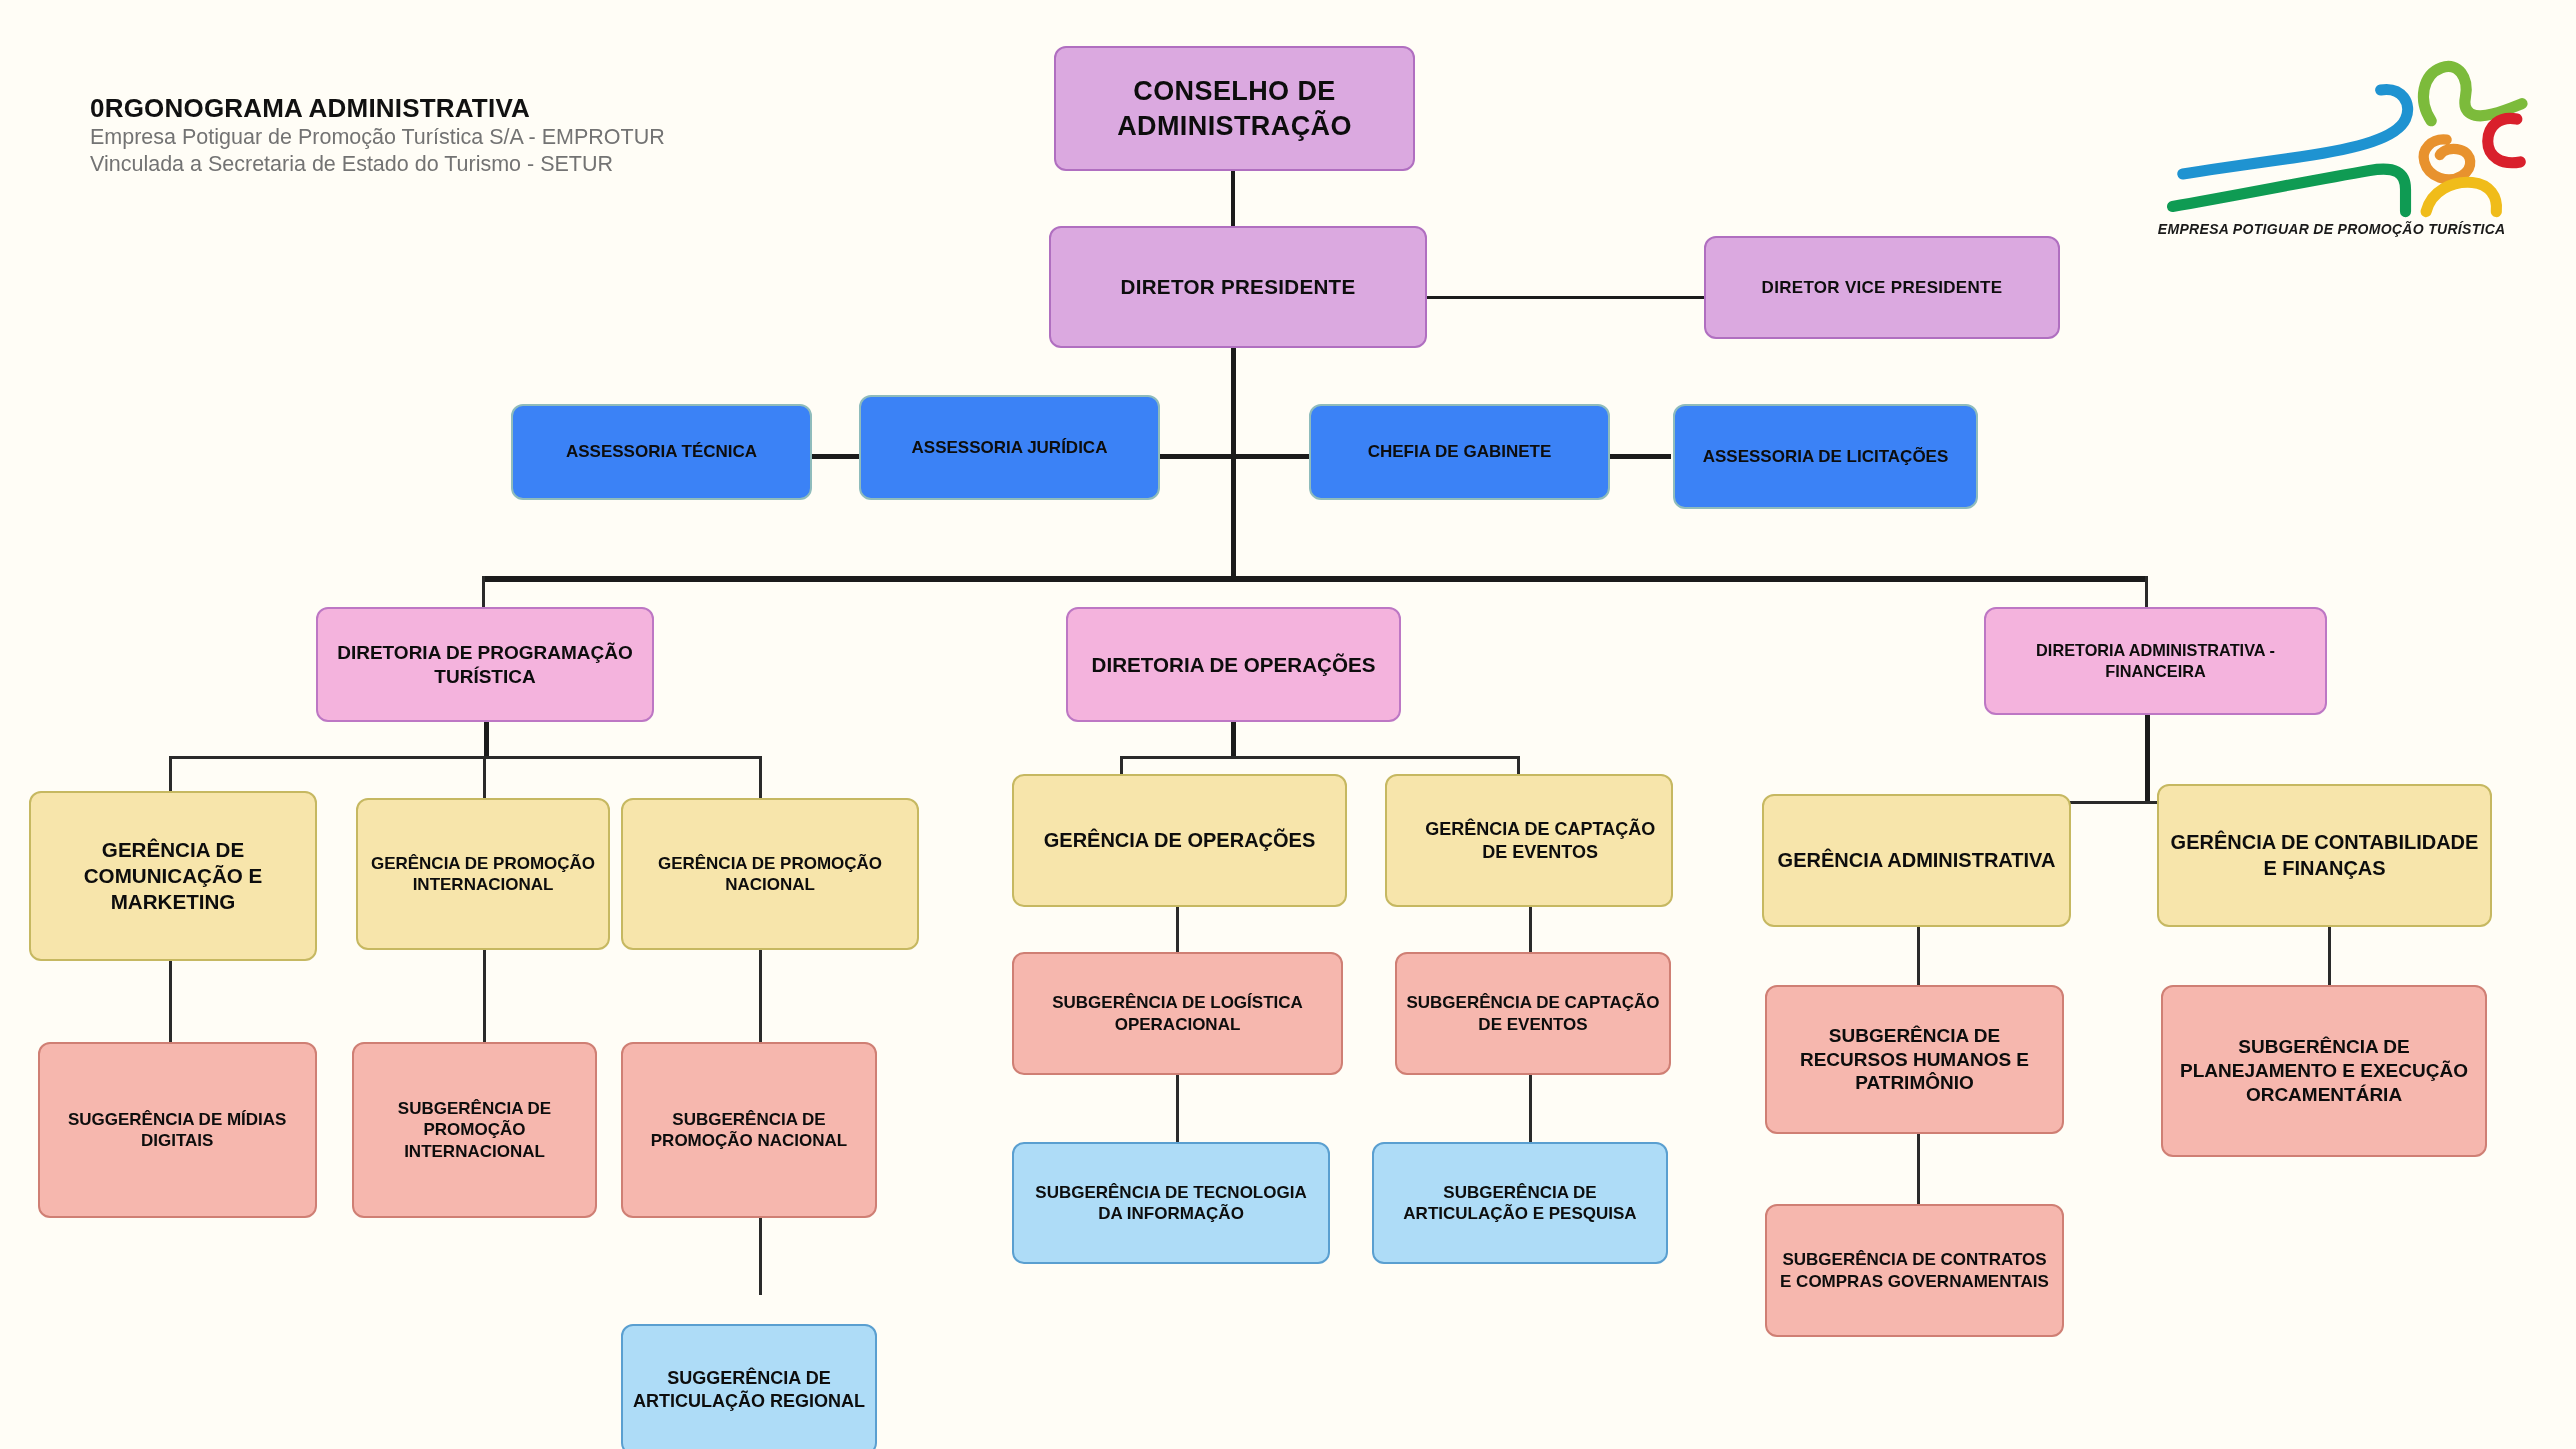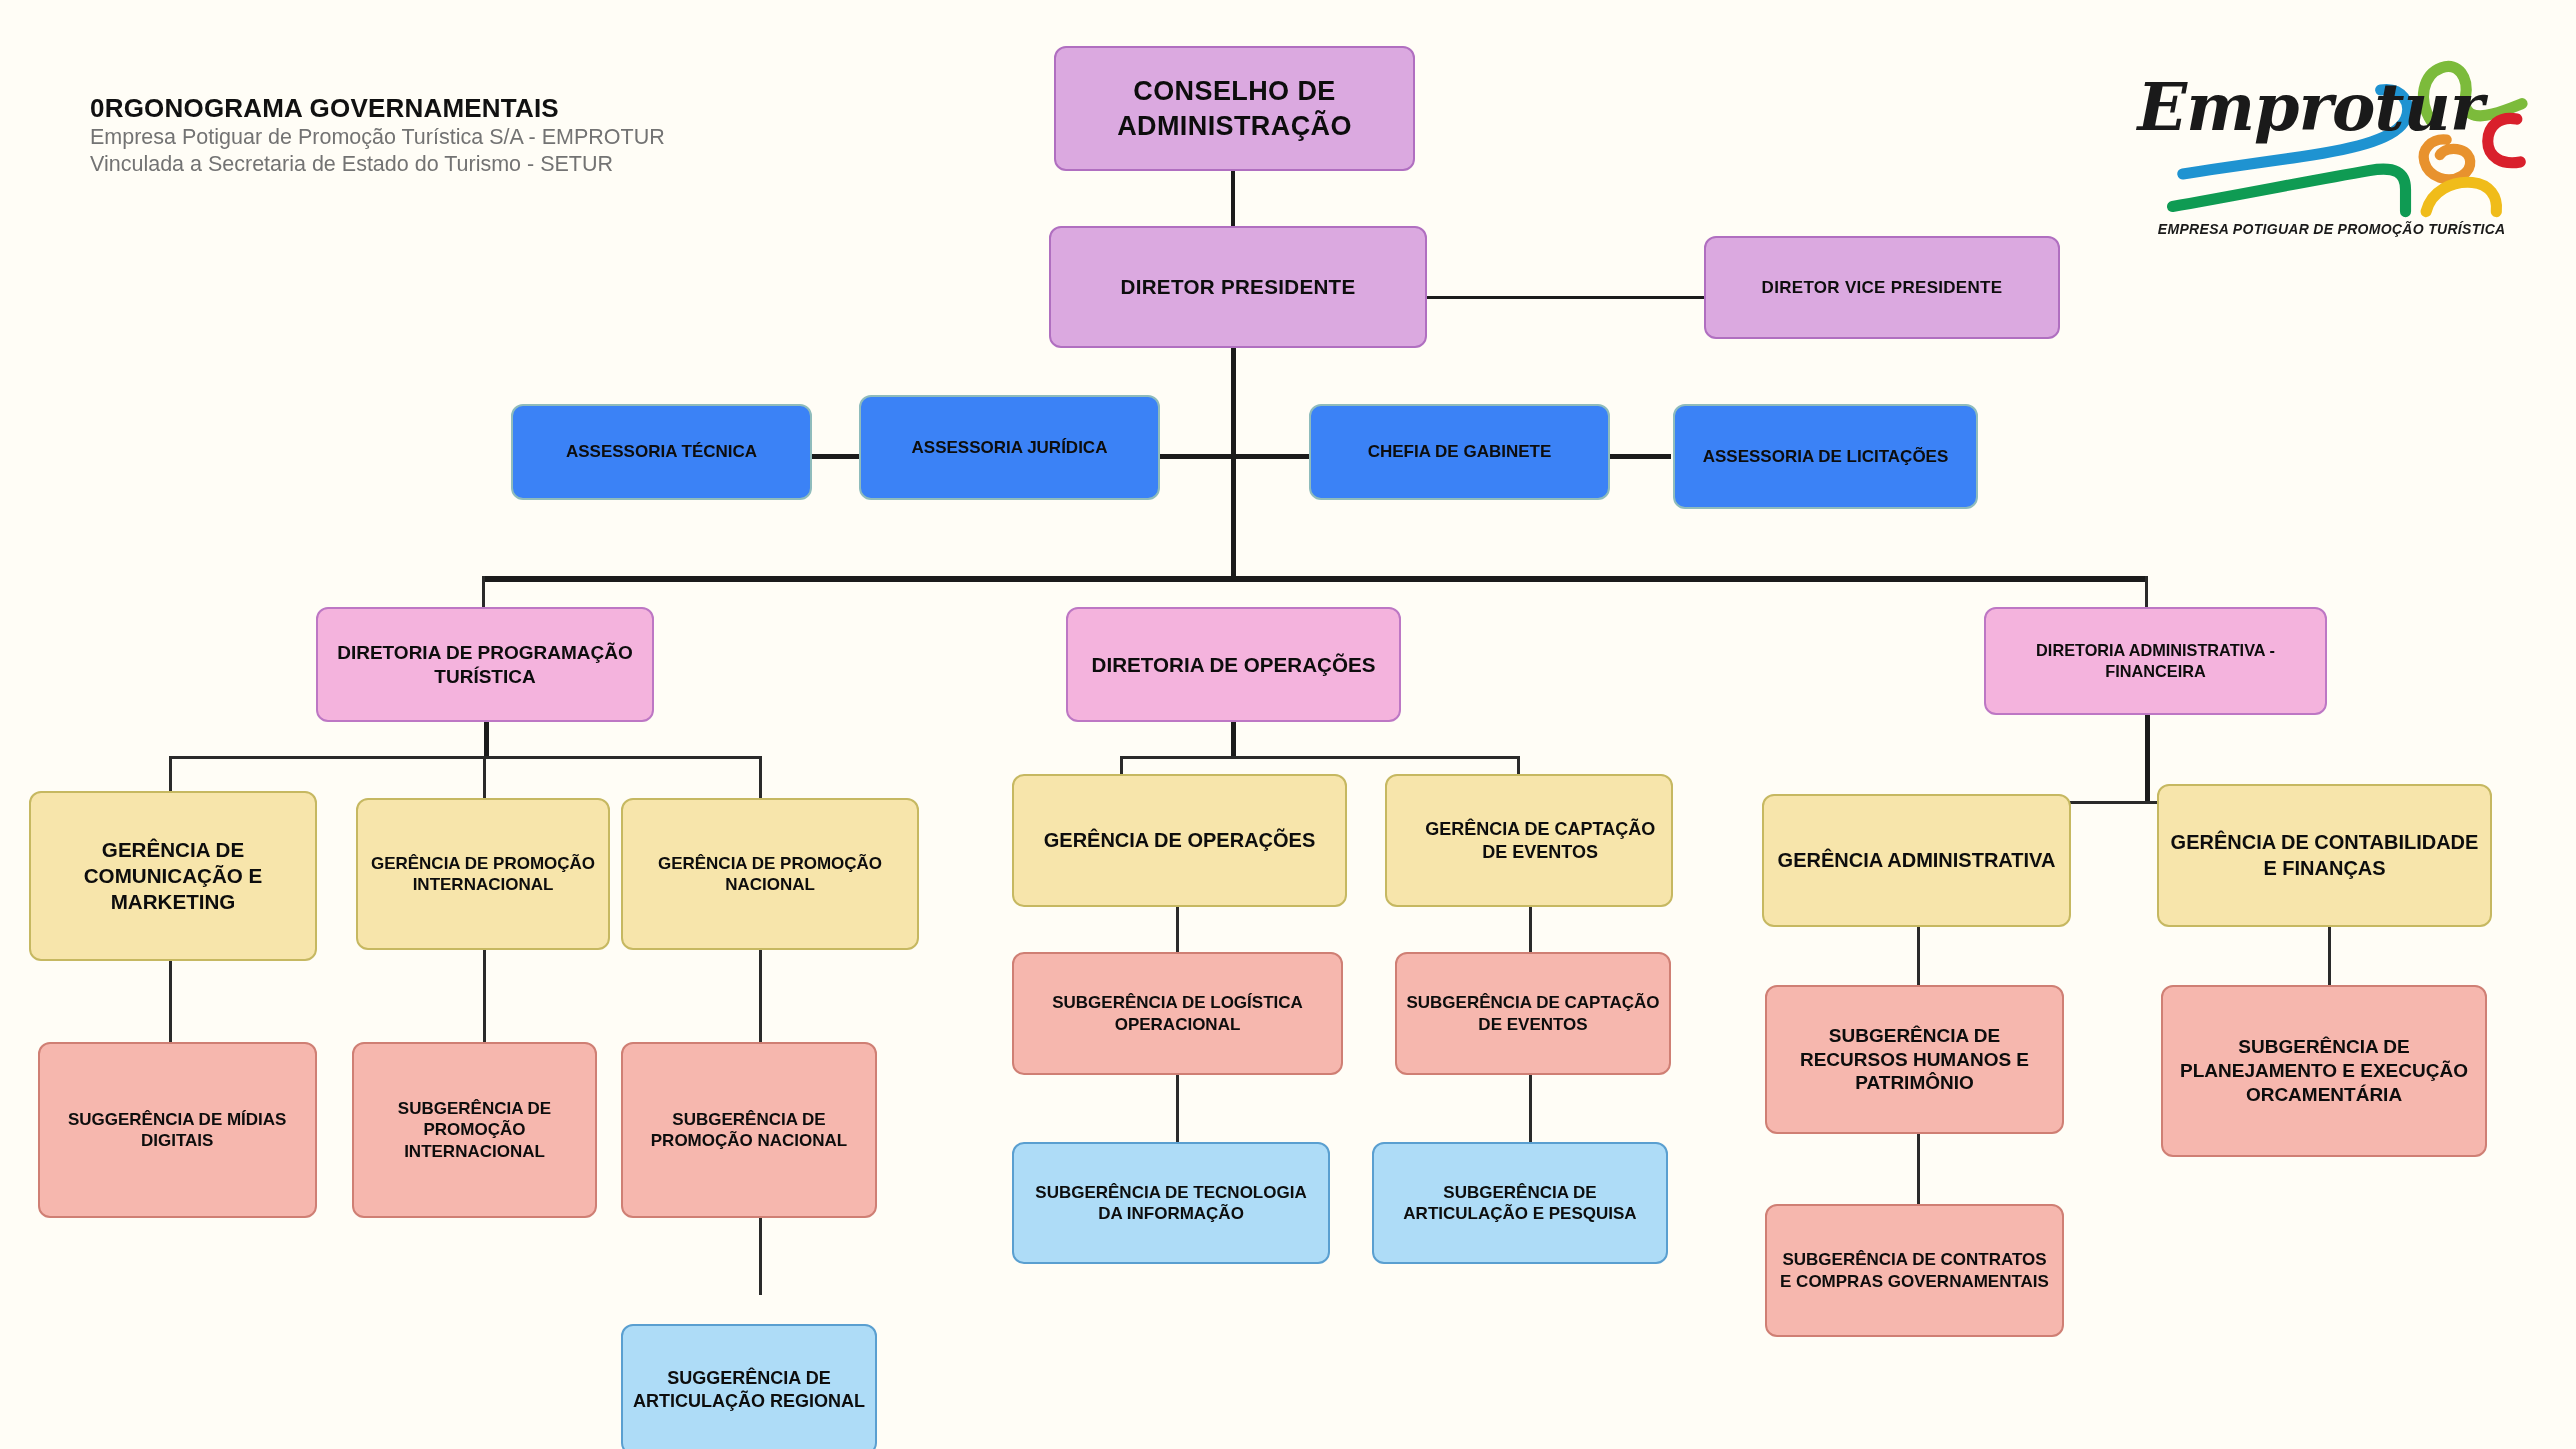--- a/index.html
+++ b/index.html
@@ -63,35 +63,34 @@
   .c-yellow { background: #f7e5ab; border-color: #c6b861; }
   .c-red    { background: #f6b7ae; border-color: #cf7f74; }
   .c-blue   { background: #aedcf7; border-color: #5a9fd0; }
 </style>
 </head>
 <body>
 
 <div id="stage">
 
   <div id="header">
-    <div class="t1">0RGONOGRAMA GOVERNAMENTAIS</div>
+    <div class="t1">0RGONOGRAMA ADMINISTRATIVA</div>
     <div class="t2">Empresa Potiguar de Promoção Turística S/A - EMPROTUR</div>
     <div class="t3">Vinculada a Secretaria de Estado do Turismo - SETUR</div>
   </div>
 
   <div id="logo">
     <svg class="swoosh" width="404" height="197" viewBox="0 0 470 230">
       <path d="M293 70 C 318 66, 330 86, 322 104 C 312 126, 268 138, 200 148 C 150 155, 100 162, 62 168" stroke="#1f93d1" stroke-width="13" fill="none" stroke-linecap="round"></path>
       <path d="M50 206 C 120 194, 210 176, 280 164 C 310 159, 322 166, 322 186 C 322 196, 322 204, 322 212" stroke="#0f9b53" stroke-width="13" fill="none" stroke-linecap="round"></path>
       <path d="M352 106 C 336 82, 342 52, 364 44 C 384 37, 396 56, 392 78 C 388 98, 402 104, 424 98 C 436 95, 448 90, 458 86" stroke="#7cbb3b" stroke-width="13" fill="none" stroke-linecap="round"></path>
       <path d="M370 128 C 352 126, 340 140, 344 154 C 349 172, 372 180, 388 170 C 402 161, 400 144, 386 140 C 376 137, 366 140, 362 146" stroke="#e8922e" stroke-width="12" fill="none" stroke-linecap="round"></path>
       <path d="M452 104 C 432 100, 418 112, 418 130 C 418 148, 434 158, 456 154" stroke="#d9202c" stroke-width="13" fill="none" stroke-linecap="round"></path>
       <path d="M346 212 C 352 188, 376 176, 400 178 C 420 180, 430 194, 428 212" stroke="#f0bc1a" stroke-width="13" fill="none" stroke-linecap="round"></path>
     </svg>
-    <div class="logo-word">Emprotur</div>
     <div class="logo-tag">EMPRESA POTIGUAR DE PROMOÇÃO TURÍSTICA</div>
   </div>
 
   <div class="ln" style="left:1231px; top:170px; width:4.3px; height:67px;"></div>
 
   <div class="ln" style="left:1424px; top:296px; width:282px; height:2.6px;"></div>
 
   <div class="ln" style="left:1231px; top:346px; width:5.2px; height:232px;"></div>
 
   <div class="ln" style="left:811px; top:454px; width:426px; height:5.2px;"></div>

